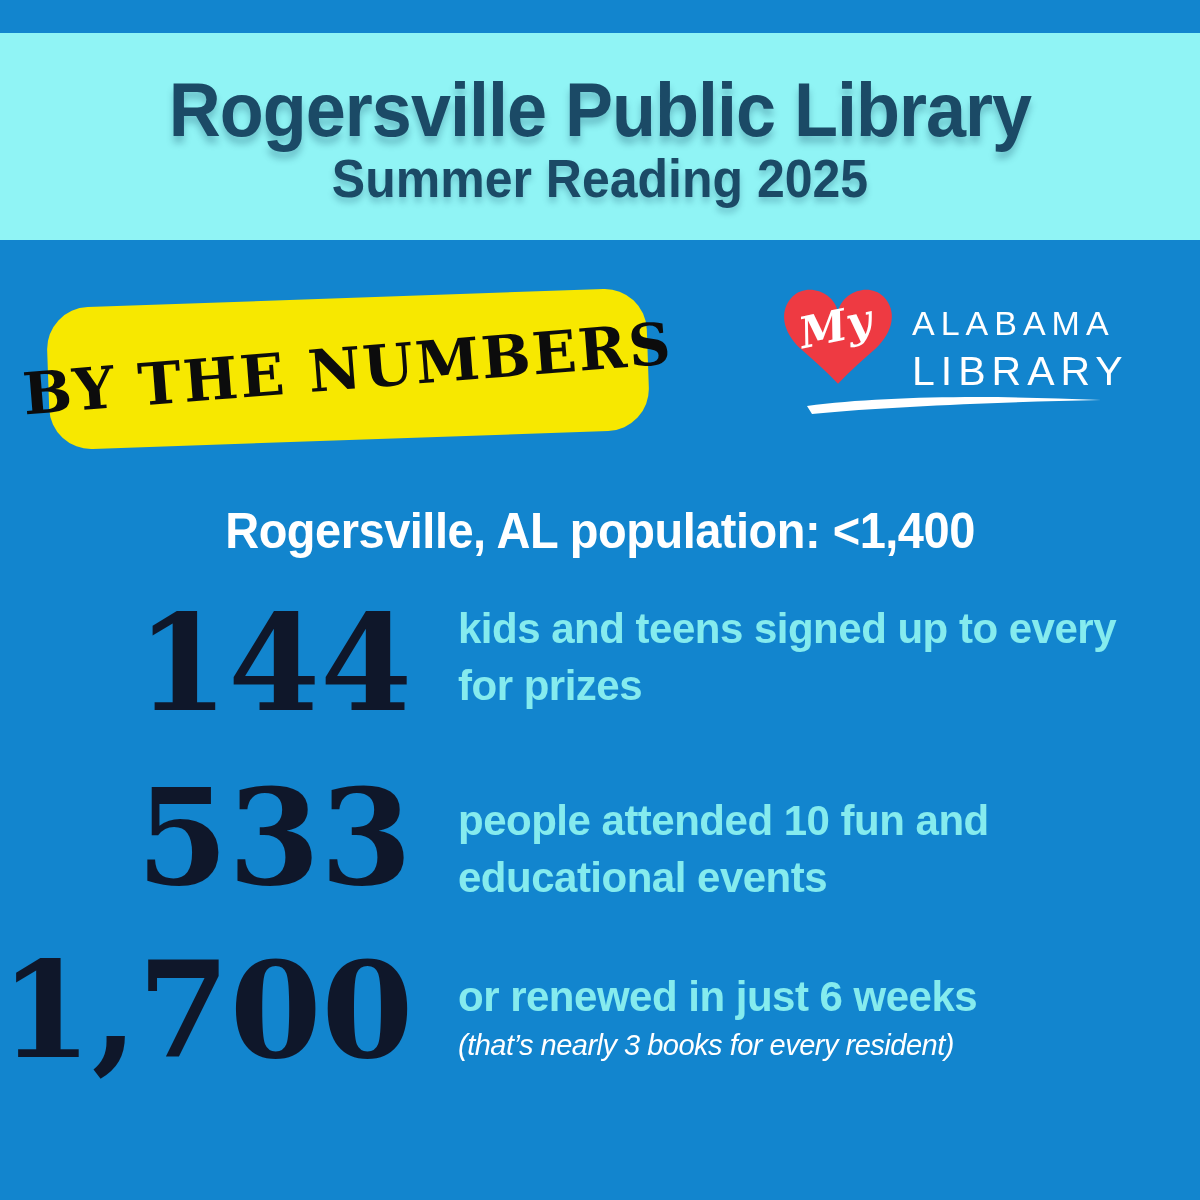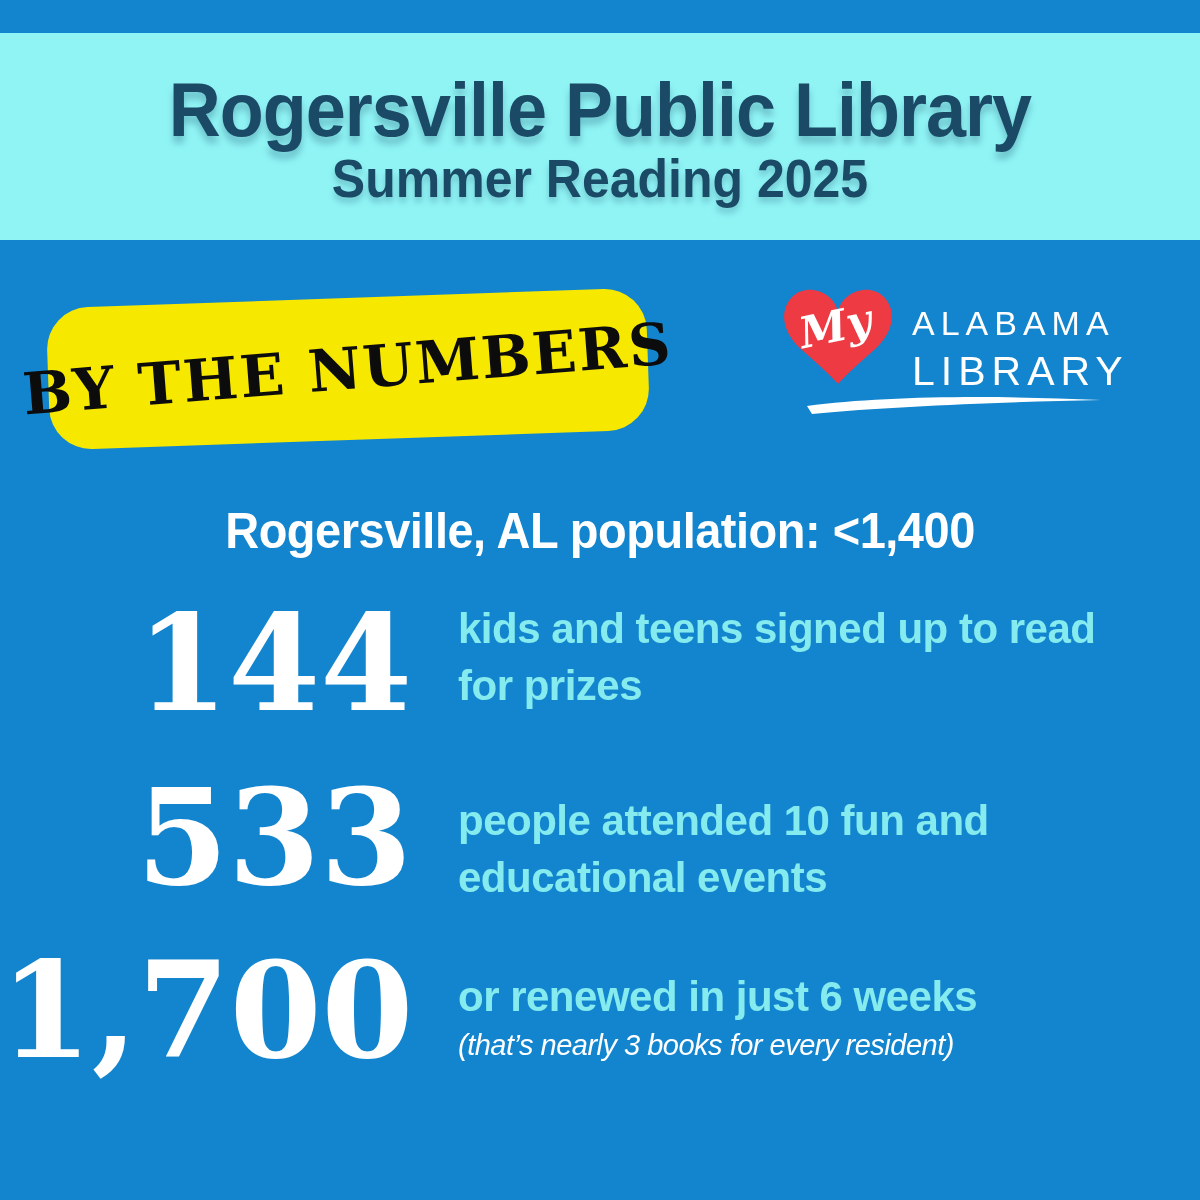--- a/index.html
+++ b/index.html
@@ -52,21 +52,21 @@
   .population {
     position:absolute; top:503px; left:0; width:1200px;
     text-align:center; color:#ffffff; font-weight:bold; font-size:47px;
     letter-spacing:-0.5px; transform:scaleY(1.05);
   }
 
   
   .stat-value {
     position:absolute; left:0; width:412px; text-align:right;
     font-family:"DejaVu Serif", serif; font-weight:bold;
-    color:#ffffff; font-size:132px; line-height:1; white-space:nowrap;
+    color:#0f172a; font-size:132px; line-height:1; white-space:nowrap;
   }
   .stat-desc {
     position:absolute; left:458px; width:660px;
     color:#85ebee; font-weight:bold; font-size:42px; line-height:57px;
     letter-spacing:-0.5px;
   }
   .stat-note {
     color:#ffffff; font-style:italic; font-weight:normal;
     font-size:29px; line-height:36px; letter-spacing:-0.5px; margin-top:2px;
   }
@@ -104,21 +104,21 @@
     </svg>
   </div>
 
   <div class="population">Rogersville, AL population: &lt;1,400</div>
 
   <div>
 
     <div>
       <div class="stat-value v1">144</div>
       <div class="stat-desc d1">
-        <div>kids and teens signed up to read</div>
+        <div>kids and teens signed up to every</div>
         <div>for prizes</div>
 
       </div>
     </div>
 
     <div>
       <div class="stat-value v2">533</div>
       <div class="stat-desc d2">
         <div>people attended 10 fun and</div>
         <div>educational events</div>

